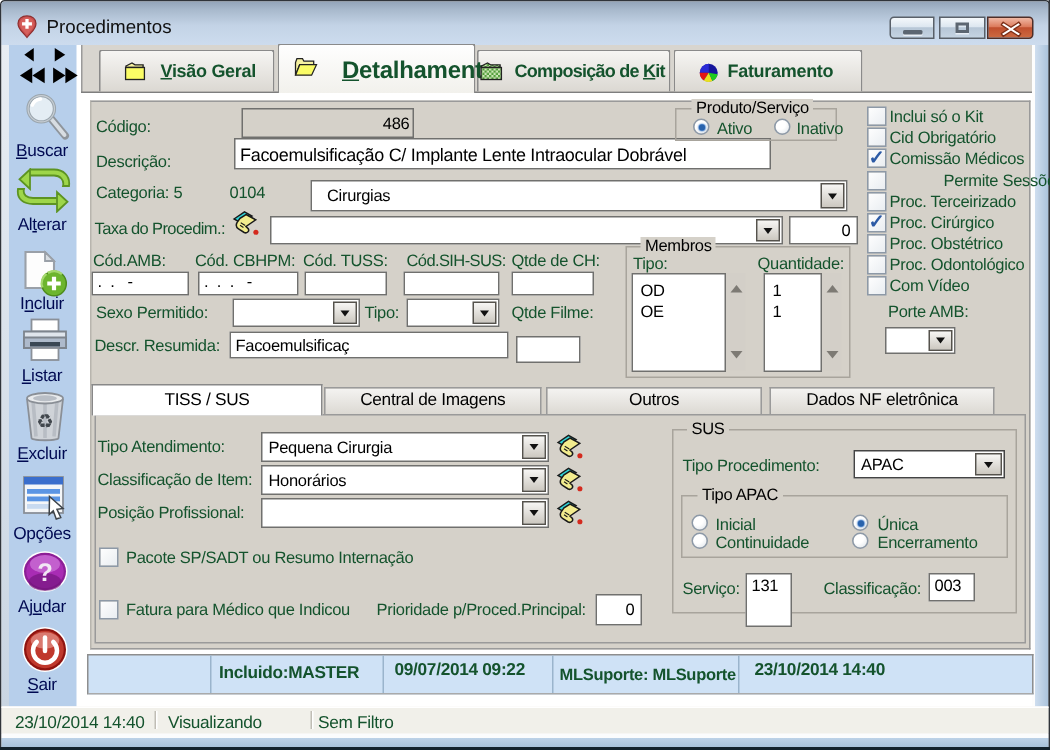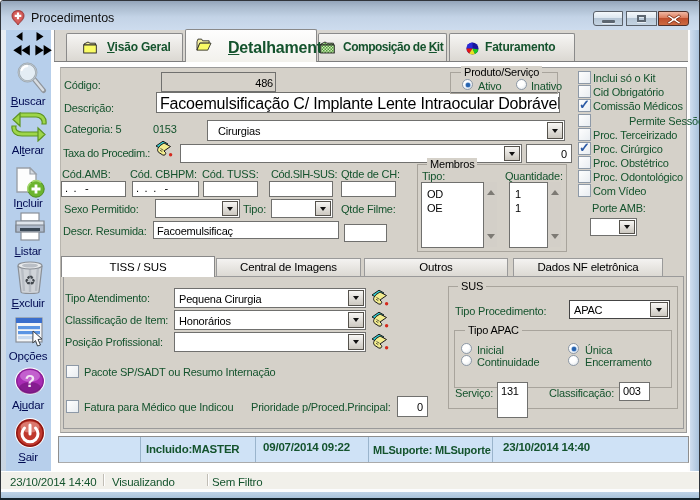--- a/index.html
+++ b/index.html
@@ -101,23 +101,23 @@
     <path d="M6.5 6.5 L3.2 11.6 A6 6 0 0 0 9 12 Z" fill="#e8e020"></path>
     <path d="M6.5 6.5 L9 12 A6 6 0 0 0 12.4 7.5 Z" fill="#1ecc1e"></path>
   </svg>
   <div class="lbl" style="left:485px;top:41px;font-weight:bold;font-size:12px;">Faturamento</div>
 
   <div class="ab" style="left:60px;top:67px;width:627px;height:366px;background:#d5d1c9;border:1px solid #9a9a9a;border-left-color:#b8b5ae;"></div>
 
   <div class="lbl" style="left:64px;top:79px;">Código:</div>
   <div class="fld" style="left:161px;top:72px;width:115px;height:20px;background:#d5d1c9;text-align:right;padding:3px 2px 0 12px;">486</div>
   <div class="lbl" style="left:64px;top:102px;">Descrição:</div>
-  <div class="fld" style="left:156px;top:92px;width:404px;height:21px;padding:3px 0 0 3px;font-size:16px;">Facoemulsificação C/ Implante Lente Intraocular Dobrável</div>
+  <div class="fld" style="left:156px;top:92px;width:358px;height:21px;padding:3px 0 0 3px;font-size:12px;">Facoemulsificação C/ Implante Lente Intraocular Dobrável</div>
   <div class="lbl" style="left:64px;top:123px;">Categoria: 5</div>
-  <div class="lbl" style="left:153px;top:123px;">0153</div>
+  <div class="lbl" style="left:153px;top:123px;">0104</div>
   <div class="fld" style="left:207px;top:120px;width:358px;height:21px;padding:3px 0 0 10px;">Cirurgias<div class="cbtn"></div></div>
   <div class="lbl" style="left:63px;top:147px;letter-spacing:-0.4px;text-align:center;">Taxa do Procedim.:</div>
   <svg class="ab" style="left:155px;top:140px;" width="18" height="17" viewBox="0 0 18 17">
     <path d="M1 6 L8 1.2 L13 4 L6 8.8 Z" fill="#2fd4d8" stroke="#1a1a1a" stroke-width="1"></path>
       <path d="M9 3 L15.5 6.5 L9 11 L10.5 12.5 C11.5 14.2 9.5 15.8 7.8 15 L4 12.6 C2.6 11.7 2.2 10 3 8.4 L5 5.6 Z" fill="#f2ec8e" stroke="#1a1a1a" stroke-width="1"></path>
       <path d="M5.5 8.5 L8.5 10.3 M5 10.2 L7.3 11.7" stroke="#1a1a1a" stroke-width="0.7"></path>
       <circle cx="15.6" cy="14.8" r="1.7" fill="#d42a1e"></circle>
   </svg>
   <div class="fld" style="left:180px;top:144px;width:342px;height:19px;">&nbsp;<div class="cbtn"></div></div>
   <div class="fld" style="left:526px;top:144px;width:46px;height:19px;text-align:right;padding:2px 4px 0 0;">0</div>
@@ -238,21 +238,21 @@
   <div class="cb" style="left:66px;top:400px;"></div>
     <div class="lbl" style="left:84px;top:401px;">Fatura para Médico que Indicou</div>
   <div class="lbl" style="left:251px;top:401px;">Prioridade p/Proced.Principal:</div>
   <div class="fld" style="left:397px;top:396px;width:31px;height:21px;text-align:right;padding:3px 4px 0 0;">0</div>
 
   <div class="grp" style="left:448px;top:286px;width:230px;height:123px;">
     <div class="gcap" style="left:9px;">SUS</div>
   </div>
   <div class="lbl" style="left:455px;top:305px;">Tipo Procedimento:</div>
   <div class="fld" style="left:569px;top:300px;width:101px;height:19px;padding:2px 0 0 4px;border-color:#444;">APAC<div class="cbtn" style="width:18px;"></div></div>
-  <div class="grp" style="left:454px;top:330px;width:218px;height:58px;">
+  <div class="grp" style="left:454px;top:330px;width:218px;height:42px;">
     <div class="gcap" style="left:10px;background:#d5d1c9;">Tipo APAC</div>
   </div>
   <div class="rd" style="left:461px;top:343px;"></div>
     <div class="lbl" style="left:477px;top:344px;">Inicial</div>
   <div class="rd" style="left:568px;top:343px;">
       <div class="rdot"></div>
     </div>
     <div class="lbl" style="left:585px;top:344px;">Única</div>
   <div class="rd" style="left:461px;top:355px;"></div>
     <div class="lbl" style="left:477px;top:356px;">Continuidade</div>

